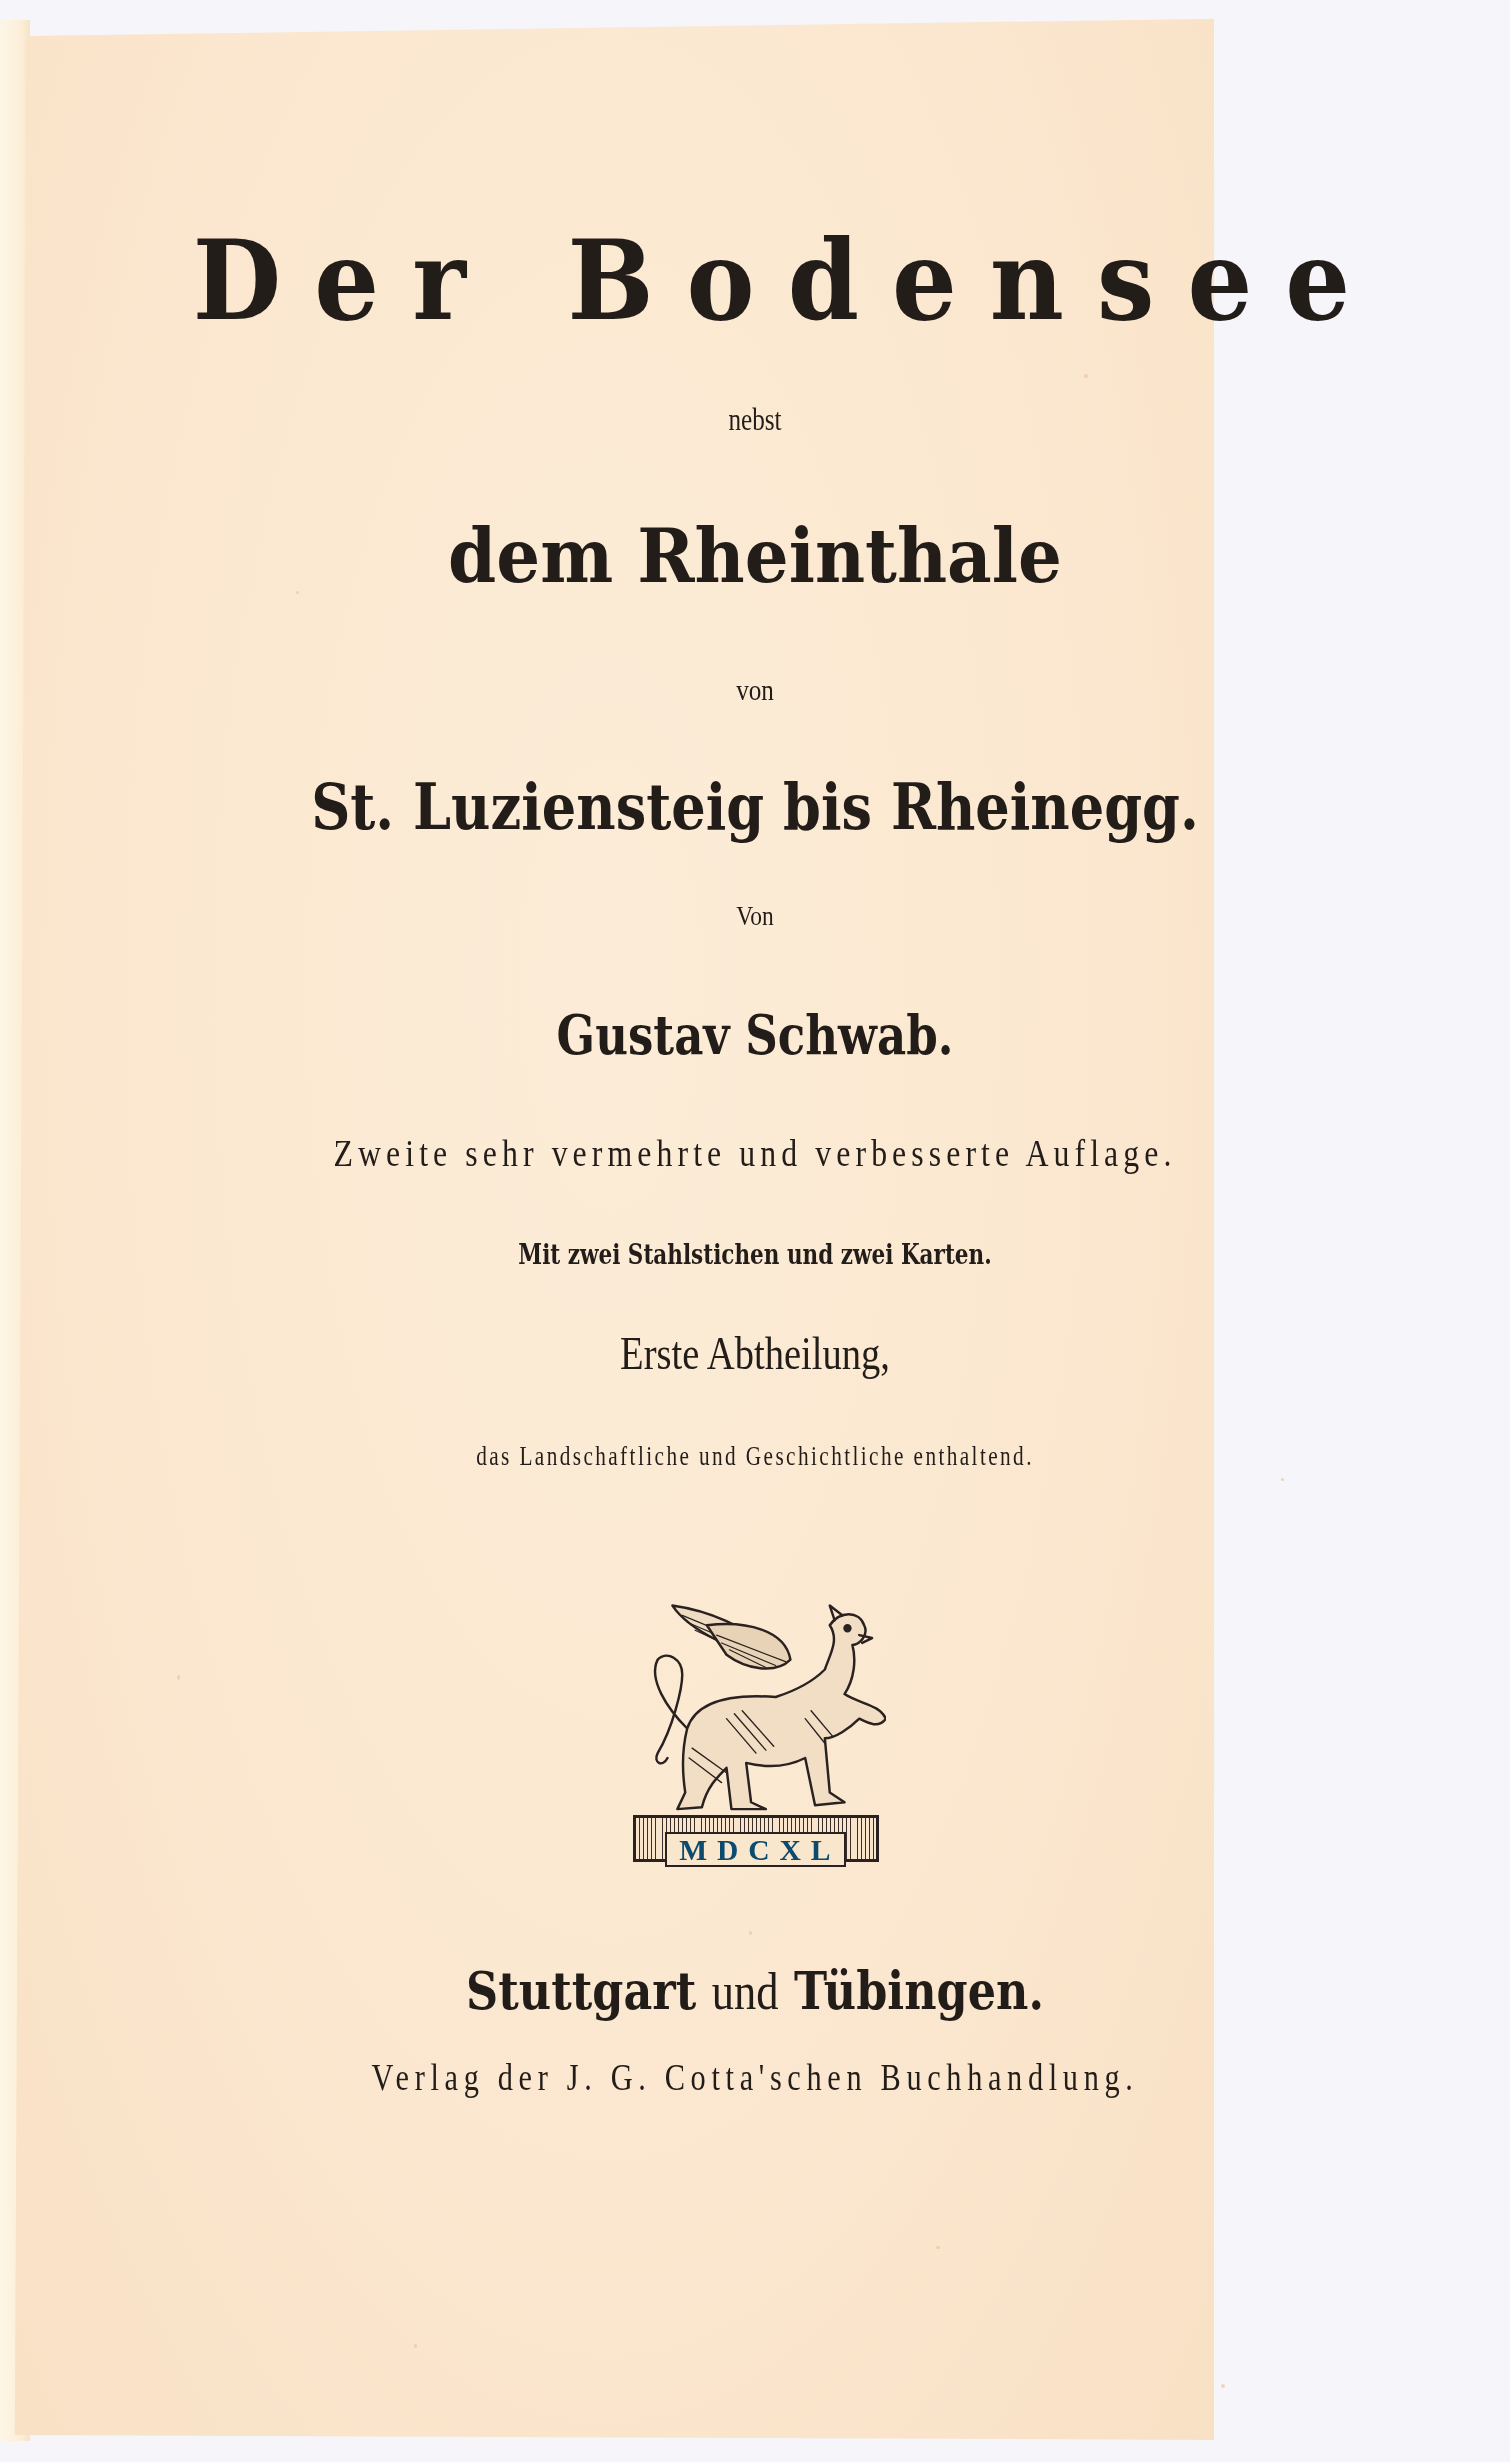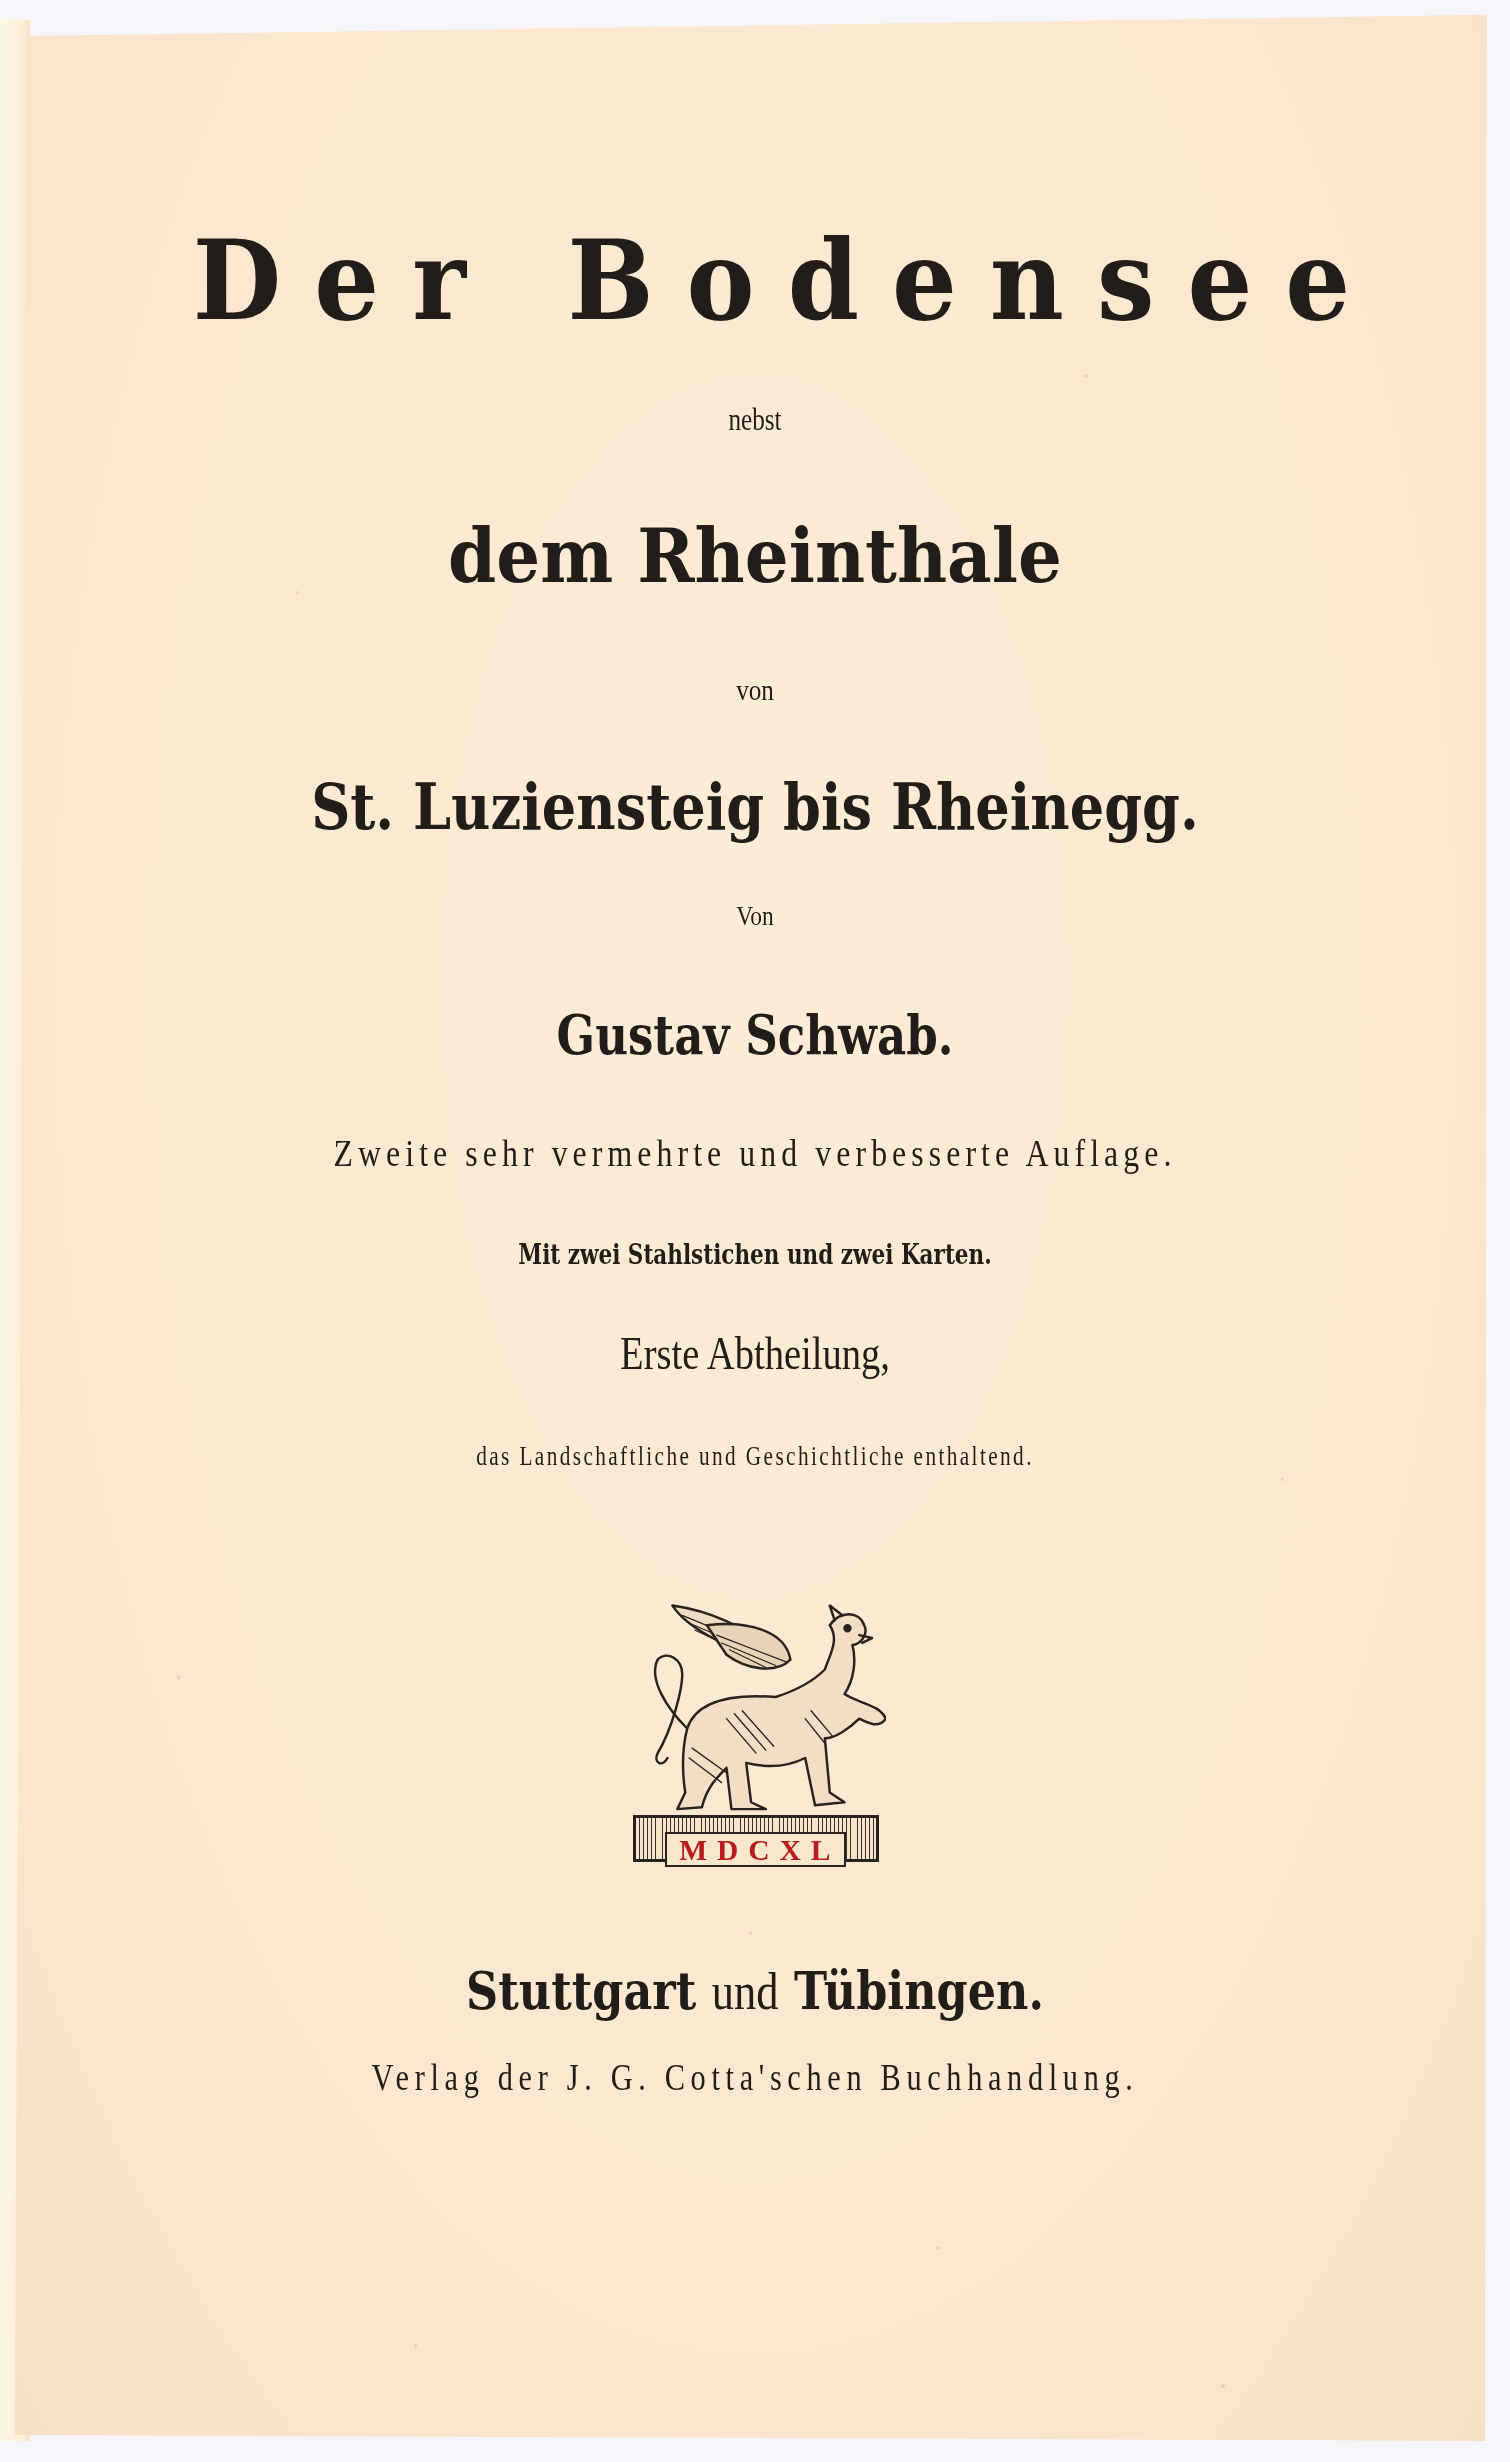--- a/index.html
+++ b/index.html
@@ -6,21 +6,21 @@
   body {
     width: 1510px; height: 2463px; position: relative; overflow: hidden;
     background: #f5f5fa;
     font-family: "DejaVu Serif", serif;
   }
   .spine {
     position: absolute; left: 0; top: 19.7px; width: 29.6px; height: 2421px;
     background: linear-gradient(90deg, #fdf6e6 0%, #fcefd9 70%, #f6e3c8 100%);
   }
   .page {
-    position: absolute; left: 0; top: 0; width: 1510px; height: 2463px;
+    position: absolute; left: 0; top: 0; width: 1214px; height: 2463px;
     background:
       radial-gradient(ellipse at 50% 40%, #fcecd7 0%, #fbe7cf 60%, #f8e0c4 100%);
     clip-path: polygon(26.6px 36px, 1487px 14.8px, 1485px 2441px, 14.8px 2435px);
   }
   .speck { position: absolute; border-radius: 50%; background: #e9b98f; opacity: .55; }
   .line {
     position: absolute; left: 0; width: 1510px; text-align: center;
     color: #231d1a; white-space: nowrap; line-height: 1;
   }
   .t-title   { top: 229px; font-size: 102px; font-weight: bold; letter-spacing: 33px; padding-left: 33px; transform: scaleY(1.08); }
@@ -42,21 +42,21 @@
   .emblem {
     position: absolute; left: 628px; top: 1581px; width: 258px; height: 286px;
   }
   .plinth {
     position: absolute; left: 4.9px; bottom: 4.9px; width: 246px; height: 47px;
     border: 3px solid #2a2220; box-sizing: border-box;
     background: repeating-linear-gradient(90deg, #f8e4cb 0 3px, #3a2f2a 3px 3.9px);
     display: flex; align-items: center; justify-content: center;
   }
   .plinth span {
-    background: #f8e6cd; color: #b91c1c; font-family: "Liberation Serif", serif;
+    background: #f8e6cd; color: #0c4a6e; font-family: "Liberation Serif", serif;
     font-size: 29.6px; font-weight: bold; letter-spacing: 9.9px; padding: 2px 3.9px 0 11.8px;
     border: 2px solid #2a2220; line-height: 1; margin-top: 22px;
   }
 </style>
 </head>
 <body>
 
 <div class="spine"></div>
 
 <div class="page">

